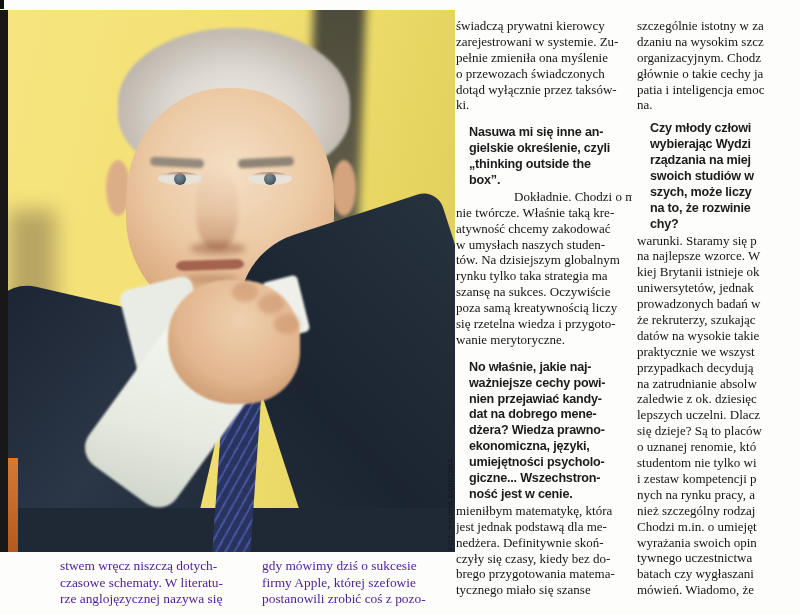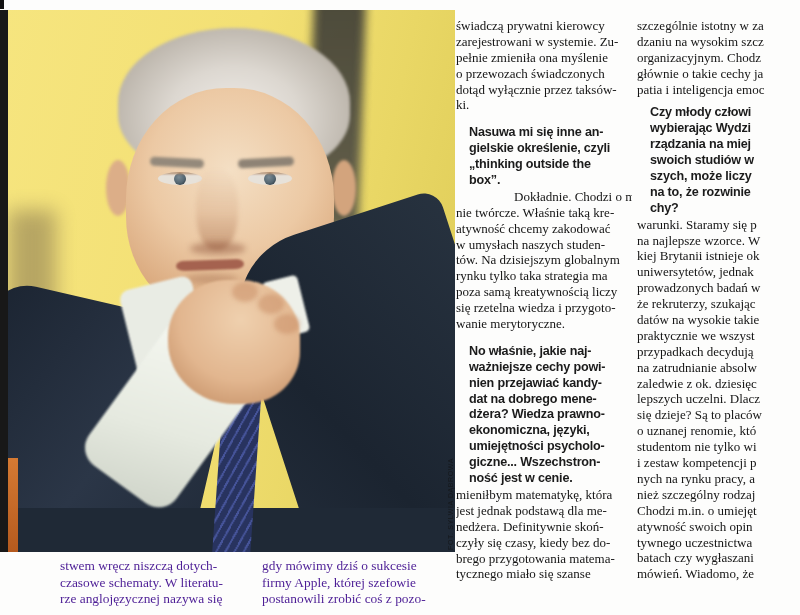--- a/index.html
+++ b/index.html
@@ -142,20 +142,21 @@
       <div class="ln s-b">Nasuwa mi się inne an-</div>
       <div class="ln s-b">gielskie określenie, czyli</div>
       <div class="ln s-b">„thinking outside the</div>
       <div class="ln s-b">box”.</div>
       <div class="ln s-i">Dokładnie. Chodzi o myśle-</div>
       <div class="ln s-p">nie twórcze. Właśnie taką kre-</div>
       <div class="ln s-p">atywność chcemy zakodować</div>
       <div class="ln s-p">w umysłach naszych studen-</div>
       <div class="ln s-p">tów. Na dzisiejszym globalnym</div>
       <div class="ln s-p">rynku tylko taka strategia ma</div>
+      <div class="ln s-p">szansę na sukces. Oczywiście</div>
       <div class="ln s-p">poza samą kreatywnością liczy</div>
       <div class="ln s-p">się rzetelna wiedza i przygoto-</div>
       <div class="ln s-p">wanie merytoryczne.</div>
       <div class="ln s-gap"></div>
       <div class="ln s-b">No właśnie, jakie naj-</div>
       <div class="ln s-b">ważniejsze cechy powi-</div>
       <div class="ln s-b">nien przejawiać kandy-</div>
       <div class="ln s-b">dat na dobrego mene-</div>
       <div class="ln s-b">dżera? Wiedza prawno-</div>
       <div class="ln s-b">ekonomiczna, języki,</div>
@@ -168,20 +169,21 @@
       <div class="ln s-p">czyły się czasy, kiedy bez do-</div>
       <div class="ln s-p">brego przygotowania matema-</div>
       <div class="ln s-p">tycznego miało się szanse</div>
     </div>
   <div class="col col2">
       <div class="ln s-p">szczególnie istotny w za</div>
       <div class="ln s-p">dzaniu na wysokim szcz</div>
       <div class="ln s-p">organizacyjnym. Chodz</div>
       <div class="ln s-p">głównie o takie cechy ja</div>
       <div class="ln s-p">patia i inteligencja emoc</div>
+      <div class="ln s-p">na.</div>
       <div class="ln s-gap"></div>
       <div class="ln s-b">Czy młody człowi</div>
       <div class="ln s-b">wybierając Wydzi</div>
       <div class="ln s-b">rządzania na miej</div>
       <div class="ln s-b">swoich studiów w</div>
       <div class="ln s-b">szych, może liczy</div>
       <div class="ln s-b">na to, że rozwinie</div>
       <div class="ln s-b">chy?</div>
       <div class="ln s-p">warunki. Staramy się p</div>
       <div class="ln s-p">na najlepsze wzorce. W</div>
@@ -195,21 +197,21 @@
       <div class="ln s-p">na zatrudnianie absolw</div>
       <div class="ln s-p">zaledwie z ok. dziesięc</div>
       <div class="ln s-p">lepszych uczelni. Dlacz</div>
       <div class="ln s-p">się dzieje? Są to placów</div>
       <div class="ln s-p">o uznanej renomie, któ</div>
       <div class="ln s-p">studentom nie tylko wi</div>
       <div class="ln s-p">i zestaw kompetencji p</div>
       <div class="ln s-p">nych na rynku pracy, a</div>
       <div class="ln s-p">nież szczególny rodzaj</div>
       <div class="ln s-p">Chodzi m.in. o umiejęt</div>
-      <div class="ln s-p">atywność swoich opin</div>
+      <div class="ln s-p">wyrażania swoich opin</div>
       <div class="ln s-p">tywnego uczestnictwa</div>
       <div class="ln s-p">batach czy wygłaszani</div>
       <div class="ln s-p">mówień. Wiadomo, że</div>
     </div>
 
   <div class="foot footA">
       <div class="ln s-p">stwem wręcz niszczą dotych-</div>
       <div class="ln s-p">czasowe schematy. W literatu-</div>
       <div class="ln s-p">rze anglojęzycznej nazywa się</div>
     </div>

